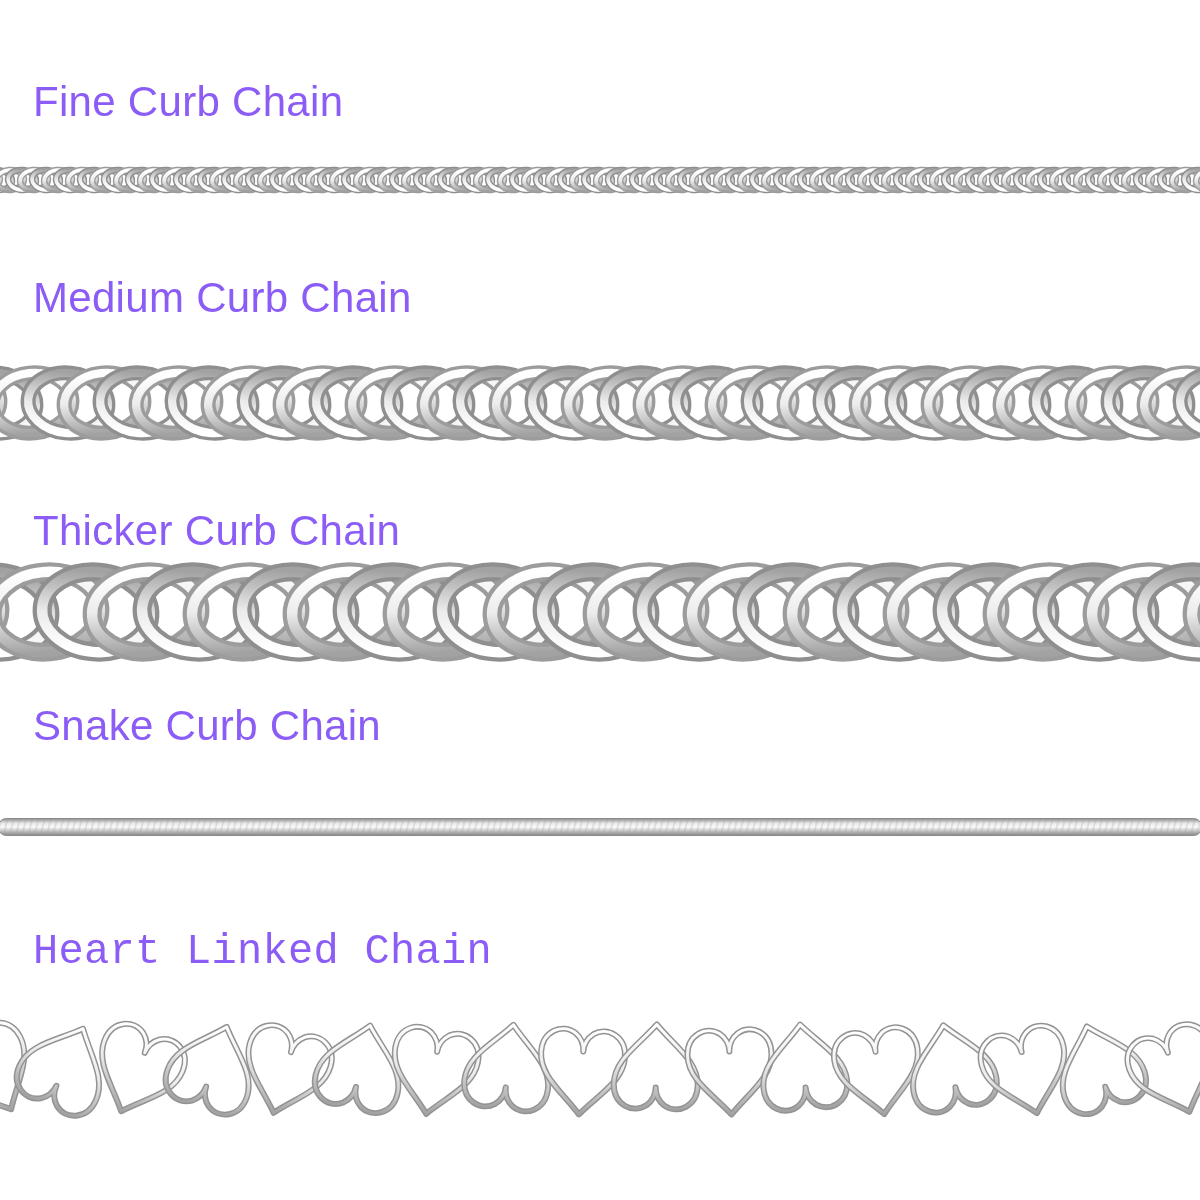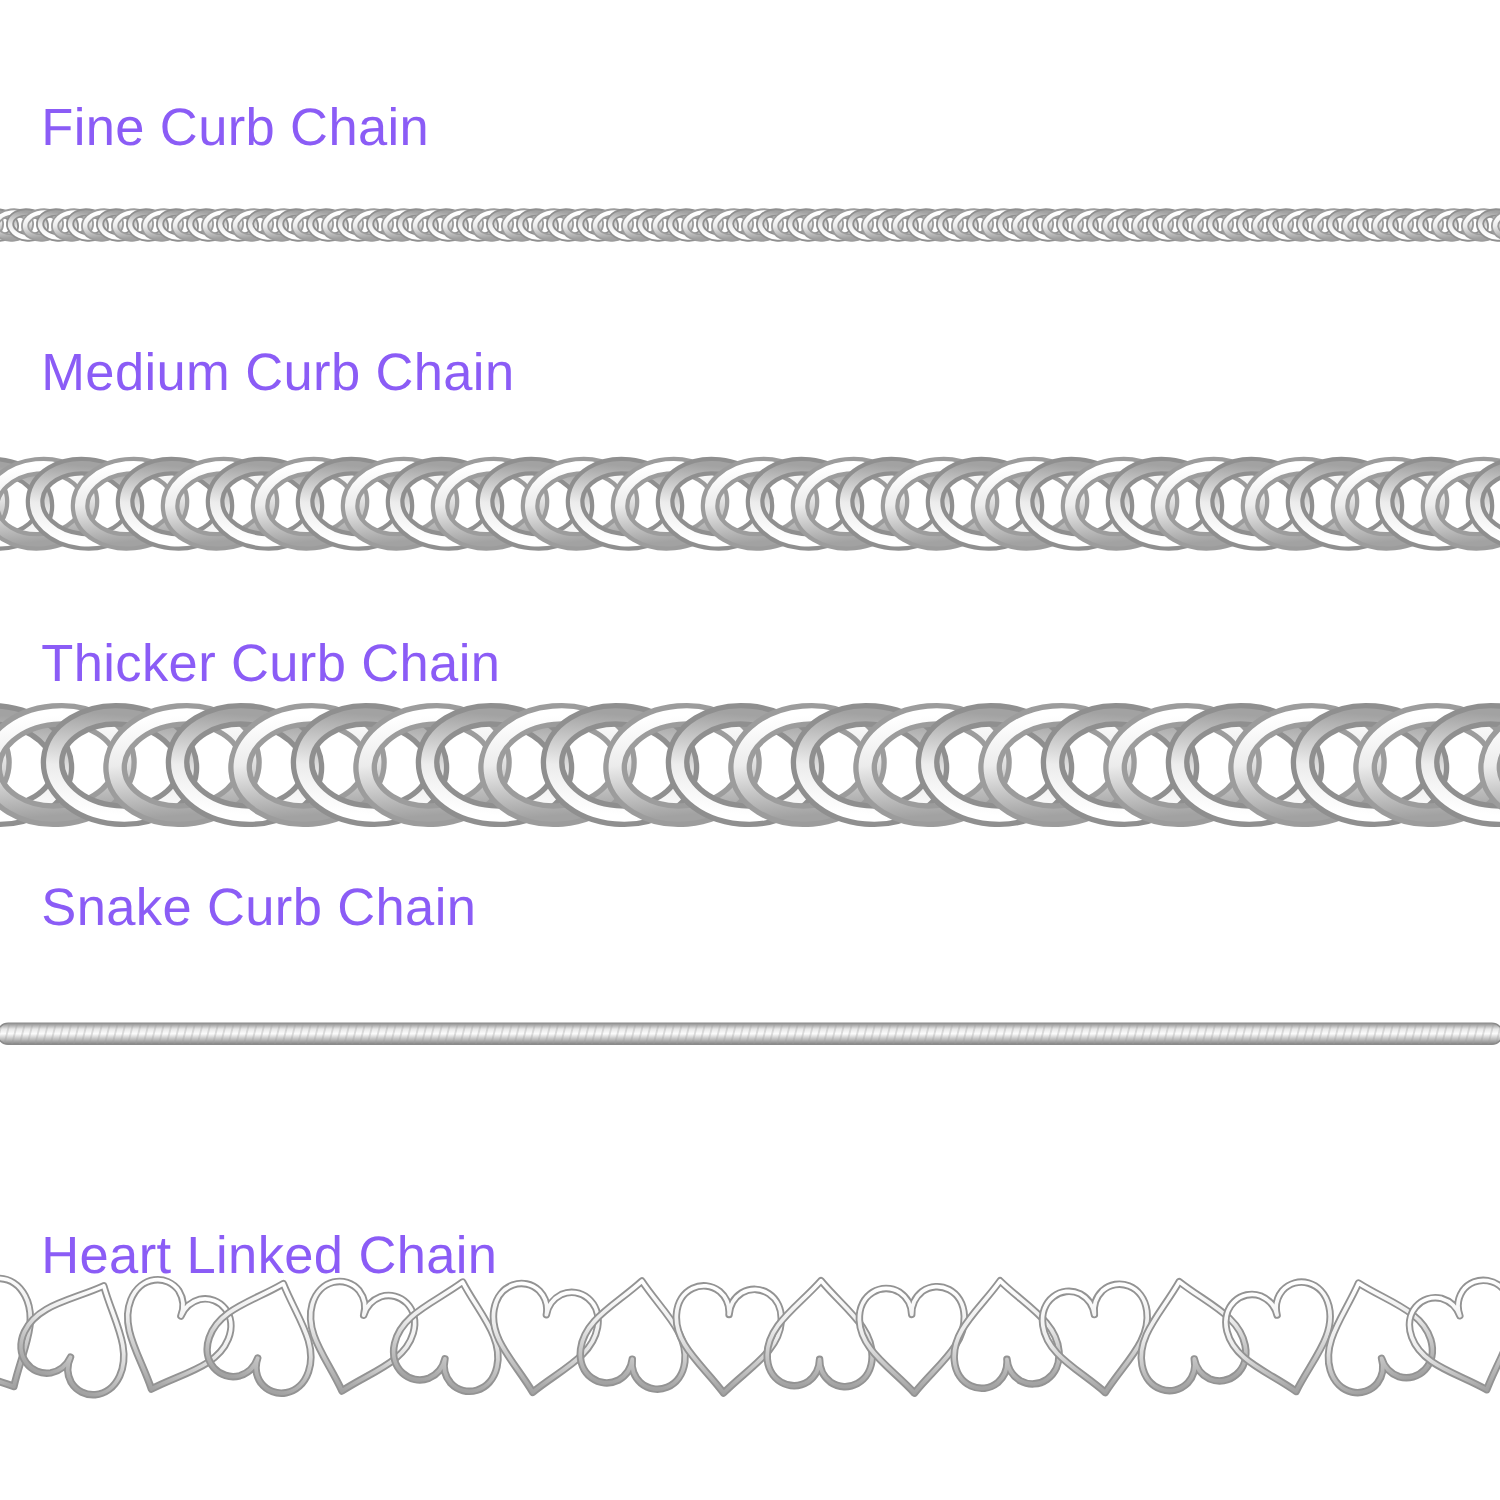--- a/index.html
+++ b/index.html
@@ -23,21 +23,21 @@
   .chain-svg{
     position:absolute;
     left:0;
     width:1200px;
     display:block;
   }
   #lbl-fine   {top:78px;}
   #lbl-medium {top:274px;}
   #lbl-thicker{top:507px;}
   #lbl-snake  {top:702px;}
-  #lbl-heart  {top:980px;}
+  #lbl-heart  {top:928px;font-family:Liberation Mono, monospace;}
   #chain-fine   {top:160px;height:40px;}
   #chain-medium {top:358px;height:90px;}
   #chain-thicker{top:558px;height:108px;}
   #chain-snake  {top:812px;height:30px;}
   #chain-heart  {top:1012px;height:115px;}
 </style>
 </head>
 <body>
 
 <svg width="0" height="0" style="position:absolute" aria-hidden="true">

